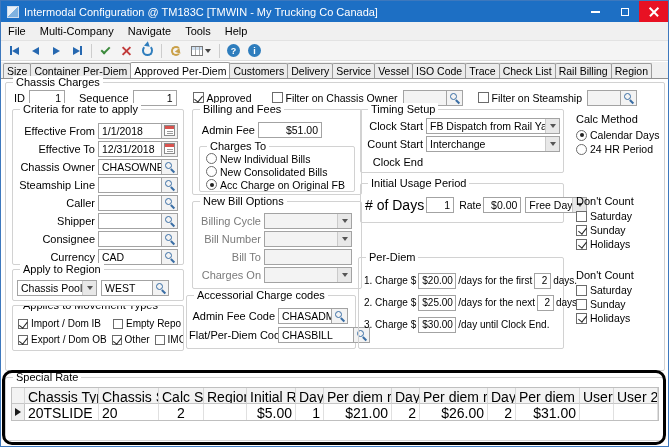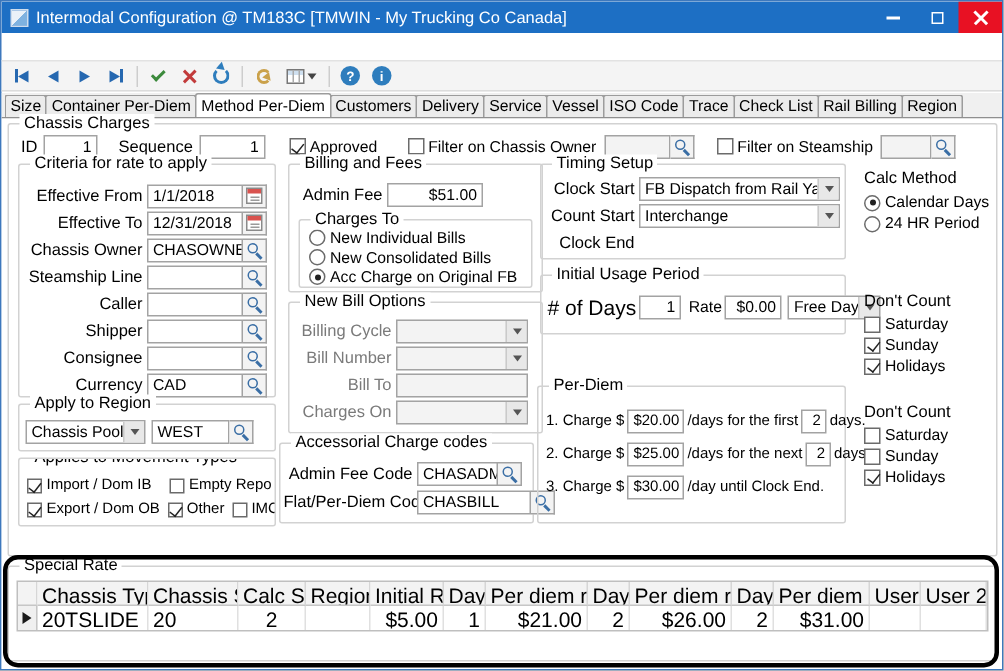--- a/index.html
+++ b/index.html
@@ -104,20 +104,27 @@
         </span>
       <span class="wbtn">
           <span class="g-max"></span>
         </span>
       <span class="wbtn close">
           <span class="g-close"></span>
         </span>
     </span>
   </div>
 
+  <div class="menubar">
+    <span class="mitem">File</span>
+    <span class="mitem">Multi-Company</span>
+    <span class="mitem">Navigate</span>
+    <span class="mitem">Tools</span>
+    <span class="mitem">Help</span>
+  </div>
 
   <div class="toolbar">
     <span class="tb">
         <span class="vb"></span>
         <span class="tl"></span>
       </span>
     <span class="tb">
         <span class="tl"></span>
       </span>
     <span class="tb">
@@ -150,21 +157,21 @@
         <span class="icirc">?</span>
       </span>
     <span class="tb">
         <span class="icirc">i</span>
       </span>
   </div>
 
   <div class="tabstrip">
     <span class="tab">Size</span>
     <span class="tab">Container Per-Diem</span>
-    <span class="tab active">Method Per-Diem</span>
+    <span class="tab active">Approved Per-Diem</span>
     <span class="tab">Customers</span>
     <span class="tab">Delivery</span>
     <span class="tab">Service</span>
     <span class="tab">Vessel</span>
     <span class="tab">ISO Code</span>
     <span class="tab">Trace</span>
     <span class="tab">Check List</span>
     <span class="tab">Rail Billing</span>
     <span class="tab">Region</span>
   </div>

